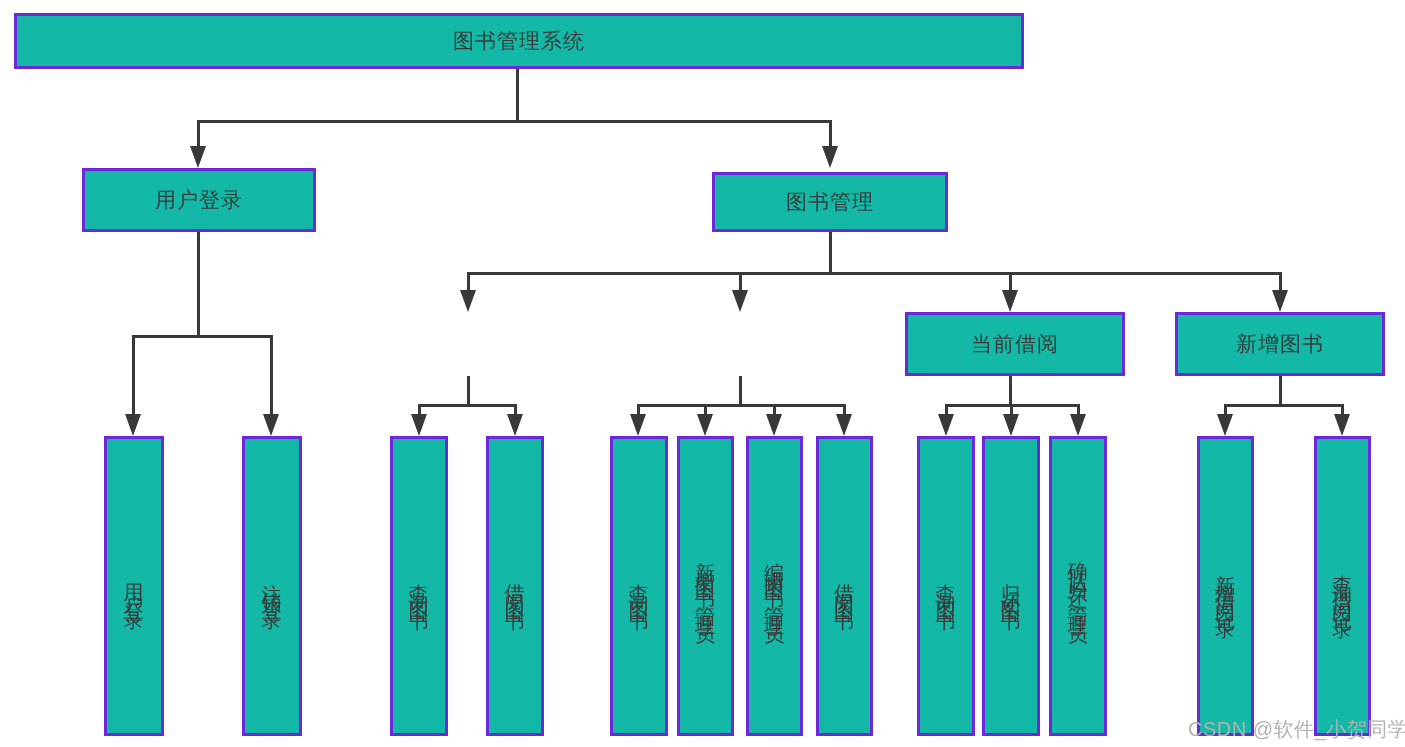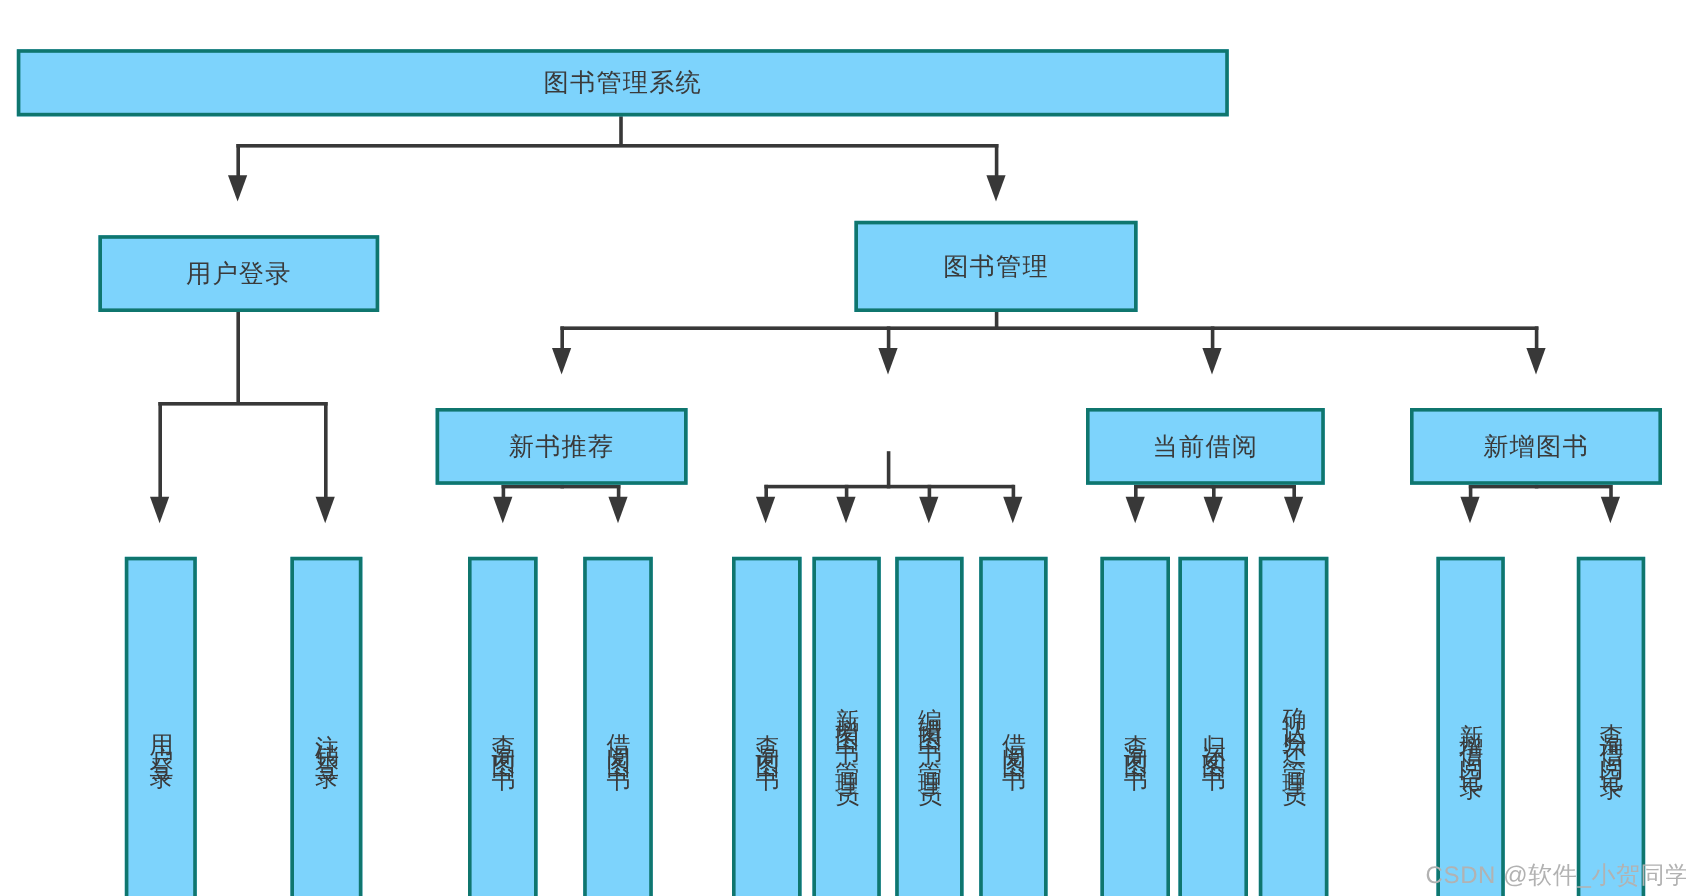--- a/index.html
+++ b/index.html
@@ -2,30 +2,30 @@
 <html><head>
 <meta charset="utf-8">
 <style>
   html,body{margin:0;padding:0;background:#ffffff;}
   .canvas{
     position:relative;width:1405px;height:747px;background:#ffffff;overflow:hidden;
     font-family:"Liberation Sans","DejaVu Sans",sans-serif;
   }
   
   .node{
-    position:absolute;background:#7dd3fc;border:3px solid #0f766e;box-sizing:border-box;
+    position:absolute;background:#14b8a6;border:3px solid #6d28d9;box-sizing:border-box;
     display:flex;align-items:center;justify-content:center;
-    color:#3a3a3a;font-size:21px;letter-spacing:1px;white-space:nowrap;z-index:2;margin-top:28px;
+    color:#3a3a3a;font-size:21px;letter-spacing:1px;white-space:nowrap;z-index:2;
   }
   #n-root{left:14px;top:13px;width:1010px;height:56px;}
   #n-user{left:82px;top:168px;width:234px;height:64px;}
-  #n-mgmt{left:712px;top:156px;width:236px;height:76px;}
+  #n-mgmt{left:712px;top:172px;width:236px;height:60px;}
   #n-newbook{left:363px;top:312px;width:210px;height:64px;}
   #n-borrow{left:635px;top:312px;width:210px;height:64px;}
-  #n-current{left:905px;top:312px;width:199px;height:64px;}
+  #n-current{left:905px;top:312px;width:220px;height:64px;}
   #n-record{left:1175px;top:312px;width:210px;height:64px;}
   
   .leaf{top:436px;height:300px;}
   .leaf span{
     writing-mode:vertical-lr;text-orientation:mixed;
     font-size:20px;line-height:1;letter-spacing:9px;color:#3a3a3a;
   }
   #l1{left:104px;width:60px;}
   #l2{left:242px;width:60px;}
   #l3{left:390px;width:58px;}
@@ -159,21 +159,20 @@
   <div class="vline" id="c-br-d1"></div>
   <div class="arrow" id="c-br-a1"></div>
   <div class="vline" id="c-br-d2"></div>
   <div class="arrow" id="c-br-a2"></div>
 
   <div class="node" id="n-root">图书管理系统</div>
 
   <div class="node" id="n-user">用户登录</div>
   <div class="node" id="n-mgmt">图书管理</div>
 
-  <div class="node" id="n-newbook">新书推荐</div>
   <div class="node" id="n-current">当前借阅</div>
   <div class="node" id="n-record">新增图书</div>
 
   <div class="node leaf" id="l1">
     <span>用户登录</span>
   </div>
   <div class="node leaf" id="l2">
     <span>注销登录</span>
   </div>
   <div class="node leaf" id="l3">

